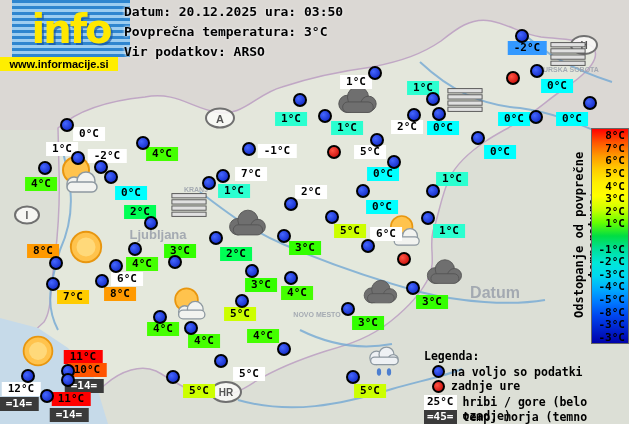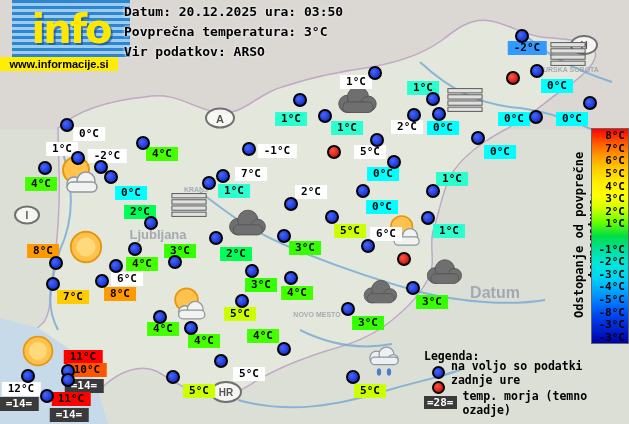--- a/index.html
+++ b/index.html
@@ -36,21 +36,21 @@
   .dot.red{background:radial-gradient(circle at 35% 35%,#ff5544,#c00000);}
   .wicon{position:absolute;transform:translate(-50%,-50%);z-index:6;}
   .citylab{position:absolute;transform:translate(-50%,-50%);z-index:2;color:#9aa0ab;
         font-family:"Liberation Sans",sans-serif;font-weight:bold;opacity:.85;white-space:nowrap;}
   .sign{position:absolute;transform:translate(-50%,-50%);z-index:3;border:2px solid #707070;
         border-radius:50%;background:rgba(250,250,248,.85);color:#555;font-weight:bold;
         font-family:"Liberation Sans",sans-serif;display:flex;align-items:center;justify-content:center;}
   
   #legend{position:absolute;left:424px;top:349px;z-index:30;font-weight:bold;font-size:11.5px;color:#000;}
   .leg-title{margin-bottom:2px;}
-  .leg-row{display:flex;align-items:center;height:15px;margin-bottom:0px;}
+  .leg-row{display:flex;height:15px;margin-bottom:0px;}
   .leg-dot{width:9px;height:9px;border:2px solid #000;border-radius:50%;margin:0 6px 0 8px;flex:0 0 auto;}
   .leg-dot.blue{background:radial-gradient(circle at 35% 35%,#4466ff,#0a1fbb);}
   .leg-dot.red{background:radial-gradient(circle at 35% 35%,#ff5544,#c00000);}
   .leg-chip{font-size:11px;padding:0 3px;margin-right:6px;flex:0 0 auto;}
   .leg-chip.white{background:#fff;color:#000;}
   .leg-chip.dark{background:#3a3a3a;color:#fff;}
 </style>
 </head>
 <body>
 
@@ -337,17 +337,21 @@
   <div id="legend">
     <div class="leg-title">Legenda:</div>
     <div class="leg-row">
       <span class="leg-dot blue"></span>
       <span>na voljo so podatki zadnje ure</span>
     </div>
     <div class="leg-row">
       <span class="leg-dot red"></span>
     </div>
     <div class="leg-row">
-      <span class="leg-chip dark">=28=</span>
+      <span class="leg-chip white">25°C</span>
+      <span>hribi / gore (belo ozadje)</span>
+    </div>
+    <div class="leg-row">
+      <span class="leg-chip dark">=45=</span>
       <span>temp. morja (temno ozadje)</span>
     </div>
   </div>
 </div>
 
 </body></html>

